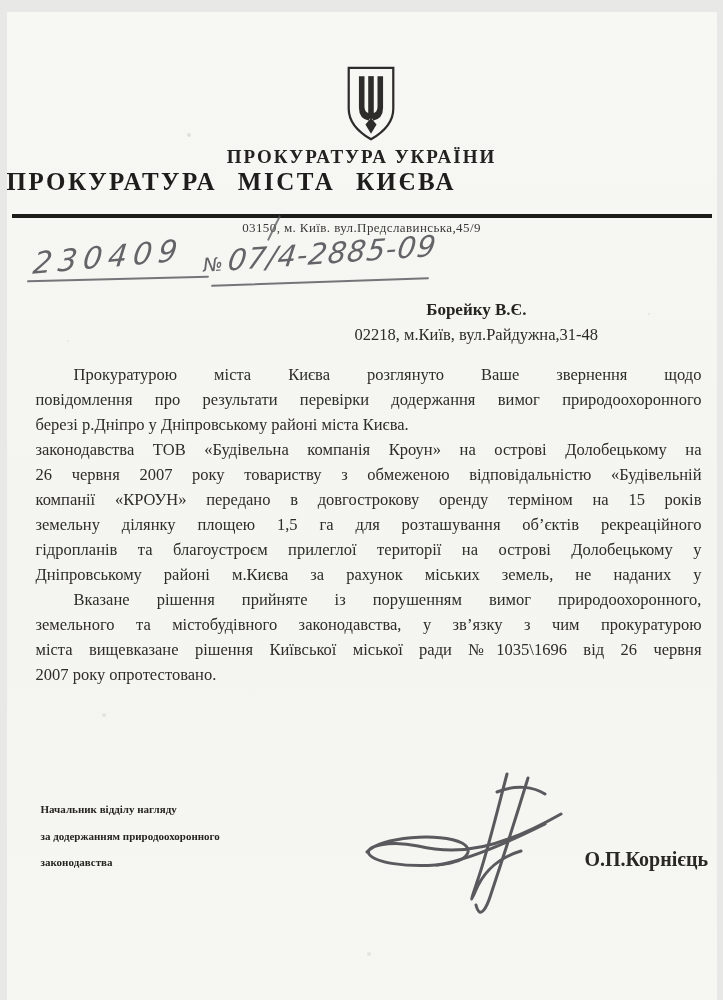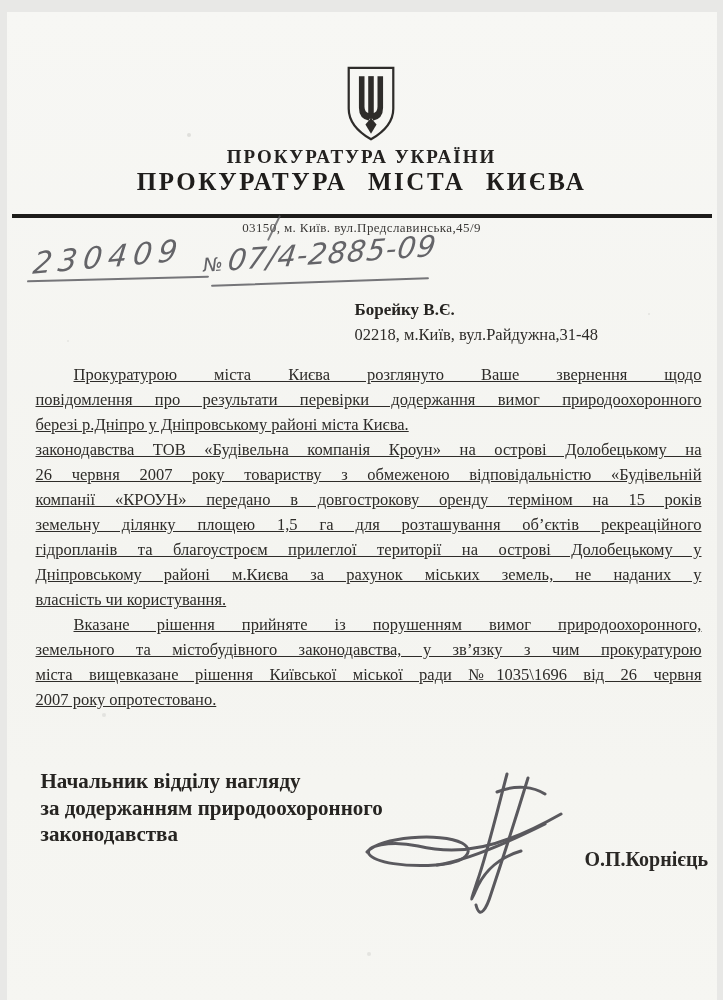--- a/index.html
+++ b/index.html
@@ -14,51 +14,51 @@
   
   .speckles{position:absolute;left:0;top:0;width:2px;height:2px;border-radius:50%;
     background:transparent;
     box-shadow:181px 122px 0 1px rgba(120,120,118,.18), 522px 431px 0 0 rgba(120,120,118,.16),
       96px 702px 0 1px rgba(120,120,118,.14), 641px 301px 0 0 rgba(120,120,118,.15),
       361px 941px 0 1px rgba(120,120,118,.14), 60px 328px 0 0 rgba(120,120,118,.12);}
   
   .emblem{position:absolute; left:337px; top:53px; width:54px; height:78px;}
   .org1{position:absolute; left:0; top:134px; width:100%; text-align:center;
     font-weight:bold; font-size:19px; letter-spacing:2px; color:#242220;}
-  .org2{position:absolute; left:0; top:156px; width:100%; text-align:center;
+  .org2{position:absolute; left:0; top:156px; width:100%; 
     font-weight:bold; font-size:25px; letter-spacing:2.5px; word-spacing:12px; color:#1f1d1b;}
   .rule{position:absolute; left:5px; right:5px; top:202px; height:3.5px; background:#1d1c1a;}
   .lh-address{position:absolute; left:0; top:208px; width:100%; text-align:center;
     font-size:13px; letter-spacing:.4px; color:#3b3937;}
   .addr-slash{position:absolute; left:266px; top:202px; width:2px; height:28px;
     background:#55555a; transform:rotate(26deg); opacity:.75; border-radius:2px;}
   
   .hand{font-family:"DejaVu Sans", sans-serif; font-style:italic; color:#4b4b50;}
   .ref-date{position:absolute; left:26px; top:227px; font-size:30px; letter-spacing:6px;
     transform:rotate(-5deg) skewX(-12deg); opacity:.85;}
   .ref-date-line{position:absolute; left:20px; top:266px; width:182px; height:2px;
     background:#55555a; transform:rotate(-1.5deg); opacity:.8; border-radius:2px;}
   .ref-no{position:absolute; left:196px; top:241px; font-size:19px;
     transform:rotate(-4deg); opacity:.85;}
   .ref-num{position:absolute; left:221px; top:224px; font-size:29px; letter-spacing:1px;
     transform:rotate(-4deg) skewX(-12deg); opacity:.85;}
   .ref-num-line{position:absolute; left:204px; top:269px; width:218px; height:2px;
     background:#55555a; transform:rotate(-2deg); opacity:.8; border-radius:2px;}
   
   .recipient{position:absolute; left:348px; top:288px;}
-  .recipient .name{font-weight:bold; font-size:17px; color:#262421;}
+  .recipient .name{font-weight:bold; font-size:17px; color:#262421;text-align:center;}
   .recipient .raddr{font-size:16.5px; margin-top:5px; color:#2d2b28;text-align:center;}
   
   .body-text{position:absolute; left:29px; top:350px; width:666px;
     font-size:16.5px; line-height:25px; color:#2e2c29;}
-  .line{height:25px; text-align:justify; text-align-last:justify; white-space:normal;text-decoration:underline;}
+  .line{height:25px; text-align:justify; text-align-last:justify; white-space:normal;}
   .line.first{padding-left:38px;}
   .line.last{text-align-last:left;}
   
-  .sig-lines{position:absolute; left:34px; top:756px; font-weight:bold; font-size:21px;
+  .sig-lines{position:absolute; left:34px; top:784px; font-weight:bold; font-size:11px;
     line-height:26.5px; color:#262421;}
   .signer{position:absolute; left:578px; top:836px; font-weight:600; font-size:20px; color:#2a2825;}
   .signature-svg{position:absolute; left:342px; top:752px; width:220px; height:160px;}
 </style>
 </head>
 <body>
 
 <div class="page">
   <div class="speckles"></div>
 
@@ -92,21 +92,20 @@
     <div class="line first">Прокуратурою міста Києва розглянуто Ваше звернення щодо</div>
     <div class="line">повідомлення про результати перевірки додержання вимог природоохоронного</div>
     <div class="line last">березі р.Дніпро у Дніпровському районі міста Києва.</div>
     <div class="line">законодавства ТОВ «Будівельна компанія Кроун» на острові Долобецькому на</div>
 
     <div class="line">26 червня 2007 року товариству з обмеженою відповідальністю «Будівельній</div>
     <div class="line">компанії «КРОУН» передано в довгострокову оренду терміном на 15 років</div>
     <div class="line">земельну ділянку площею 1,5 га для розташування об’єктів рекреаційного</div>
     <div class="line">гідропланів та благоустроєм прилеглої території на острові Долобецькому у</div>
     <div class="line">Дніпровському районі м.Києва за рахунок міських земель, не наданих у</div>
-    <div class="line last">власність чи користування.</div>
 
     <div class="line first">Вказане рішення прийняте із порушенням вимог природоохоронного,</div>
     <div class="line">земельного та містобудівного законодавства, у зв’язку з чим прокуратурою</div>
     <div class="line">міста вищевказане рішення Київської міської ради №1035\1696 від 26 червня</div>
     <div class="line last">2007 року опротестовано.</div>
   </div>
 
   <div class="sig-lines">
     <div>Начальник відділу нагляду</div>
     <div>за додержанням природоохоронного</div>

